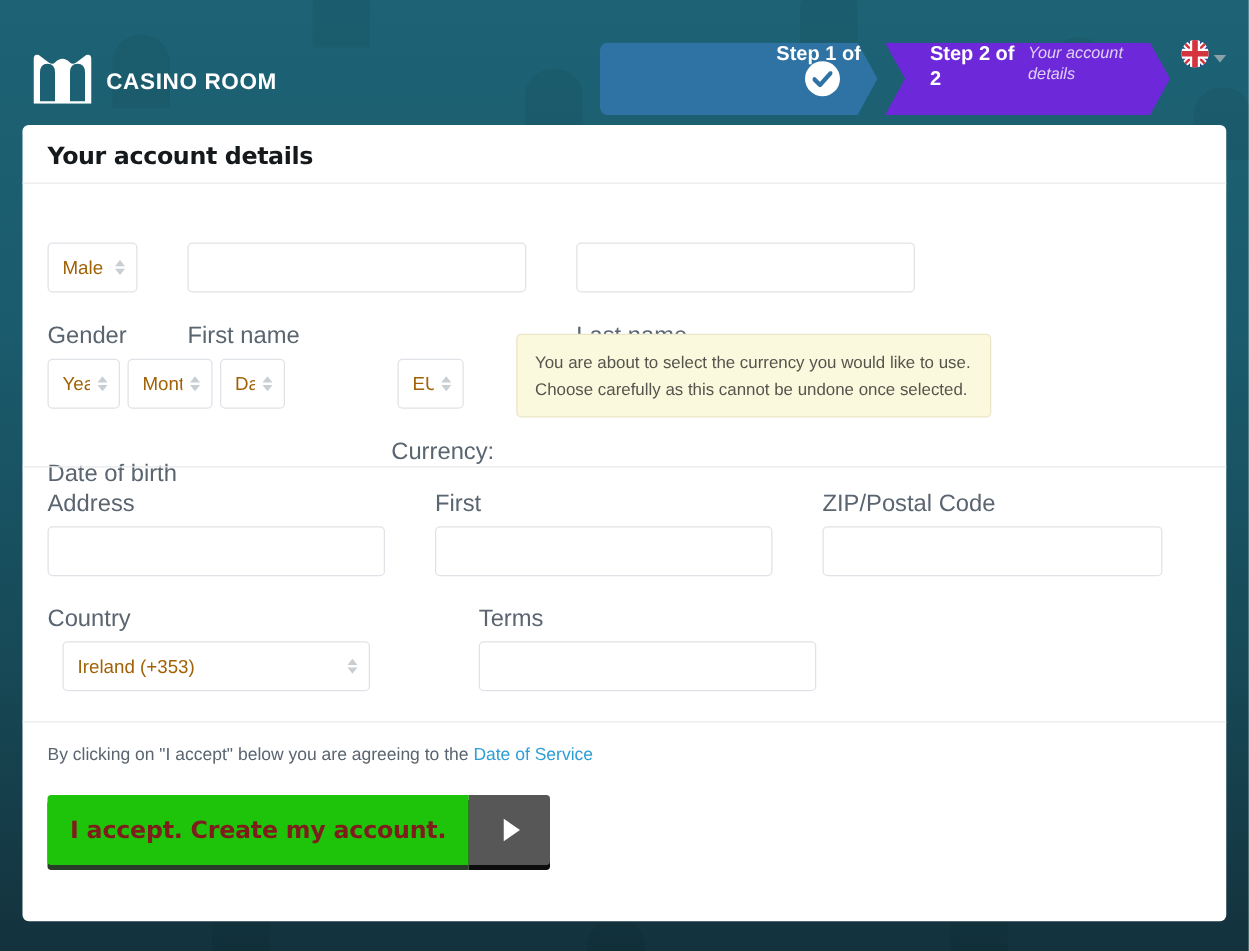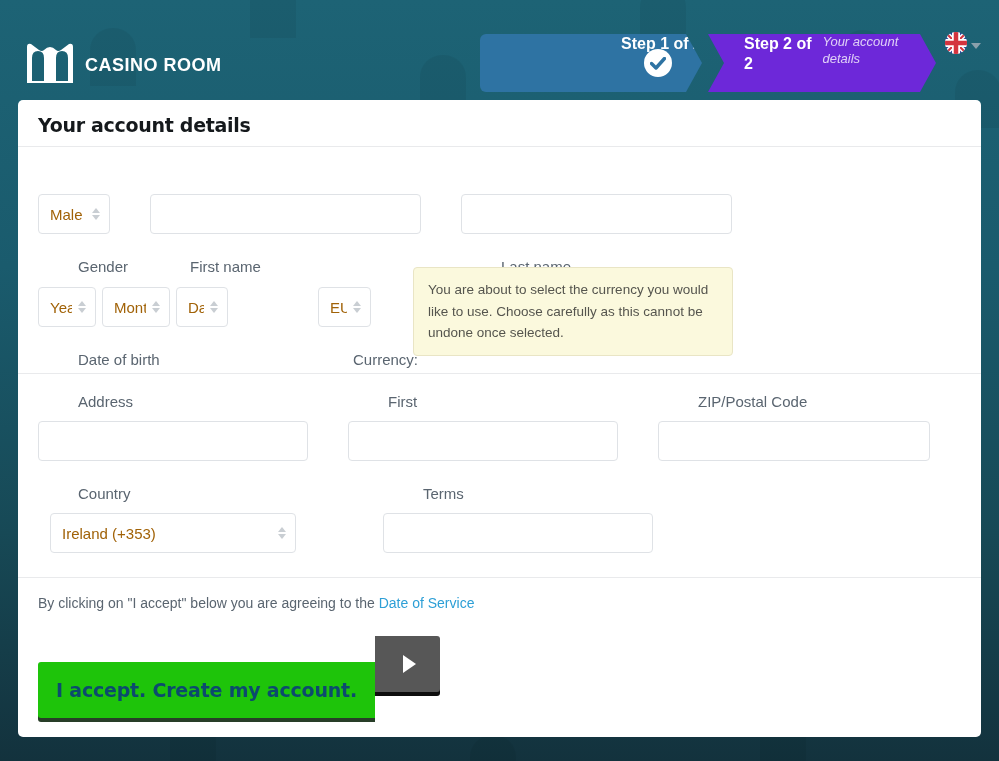--- a/index.html
+++ b/index.html
@@ -58,21 +58,21 @@
     position: absolute; left: 18px; top: 100px; width: 963px; height: 637px;
     background: #ffffff; border-radius: 5px; z-index: 2;
   }
   .card-title {
     position: absolute; left: 20px; top: 14px;
     font-family: "DejaVu Sans", sans-serif;
     font-size: 19px; font-weight: 800; color: #15191c; letter-spacing: -0.3px;
   }
   .hr { position: absolute; left: 0; width: 100%; height: 1px; background: #e9eaec; }
   .hr1 { top: 46px; } .hr2 { top: 273px; } .hr3 { top: 477px; }
-  .label { position: absolute; font-size: 15px; color: #5a6570; margin-left: 40px; }
+  .label { position: absolute; font-size: 19px; color: #5a6570; }
   .tbox {
     position: absolute; height: 40px; background: #fff;
     border: 1px solid #dfe2e6; border-radius: 4px;
     font-family: "Liberation Sans", sans-serif; font-size: 15px; color: #444; padding: 0 10px;
     outline: none;
   }
   .sel {
     position: absolute; height: 40px; background: #fff;
     border: 1px solid #dfe2e6; border-radius: 4px;
     display: flex; align-items: center; justify-content: space-between;
@@ -82,33 +82,32 @@
   .updown { display: flex; flex-direction: column; align-items: center; gap: 2px; margin-left: 6px; }
   .updown .up {
     width: 0; height: 0; border-left: 4px solid transparent; border-right: 4px solid transparent;
     border-bottom: 5px solid #c9ced3;
   }
   .updown .dn {
     width: 0; height: 0; border-left: 4px solid transparent; border-right: 4px solid transparent;
     border-top: 5px solid #c9ced3;
   }
   .warn {
-    position: absolute; left: 395px; top: 167px; width: 320px;
+    position: absolute; left: 395px; top: 167px; width: 380px;
     background: #fbf9dd; border: 1px solid #e9e5c5; border-radius: 4px;
     padding: 11px 14px; font-size: 13.5px; color: #55554e; line-height: 1.6;
   }
   .terms { position: absolute; left: 20px; top: 495px; font-size: 14px; color: #5a6570; }
   .terms a { color: #2d9fd6; text-decoration: none; cursor: pointer; }
   .btn-row { position: absolute; left: 20px; top: 536px; display: flex; cursor: pointer; }
   .btn-main {
     width: 337px; height: 56px; background: #1ec40a; border: none; cursor: pointer;
-    color: #0c4a6e; font-family: "DejaVu Sans", sans-serif; font-size: 19px; font-weight: 800;
+    color: #7f1d1d; font-family: "DejaVu Sans", sans-serif; font-size: 19px; font-weight: 800;
     border-radius: 3px 0 0 3px; letter-spacing: -0.2px;
     box-shadow: 0 4px 0 rgba(2,28,2,0.85);
-    margin-top: 26px;
   }
   .btn-arrow {
     width: 65px; height: 56px; background: #575757; border: none; cursor: pointer;
     border-radius: 0 3px 3px 0; display: flex; align-items: center; justify-content: center;
     box-shadow: 0 4px 0 rgba(0,0,0,0.95);
   }
   .btn-arrow .tri {
     width: 0; height: 0; margin-left: 3px;
     border-top: 9px solid transparent; border-bottom: 9px solid transparent;
     border-left: 13px solid #ffffff;
@@ -189,21 +188,21 @@
   <div class="sel" style="left:20px;top:94px;width:72px">
     <span class="sel-val">Male</span>
     <span class="updown">
         <span class="up"></span>
         <span class="dn"></span>
       </span>
   </div>
   <input class="tbox" style="left: 132px; top: 94px; width: 271px;">
   <input class="tbox" style="left: 443px; top: 94px; width: 271px;">
 
-  <div class="label" style="left:20px;top:251px">Date of birth</div>
+  <div class="label" style="left:20px;top:269px">Date of birth</div>
   <div class="label" style="left:295px;top:251px">Currency:</div>
 
   <div class="sel" style="left:20px;top:187px;width:58px">
     <span class="sel-val">Year</span>
     <span class="updown">
         <span class="up"></span>
         <span class="dn"></span>
       </span>
   </div>
   <div class="sel" style="left:84px;top:187px;width:68px">

